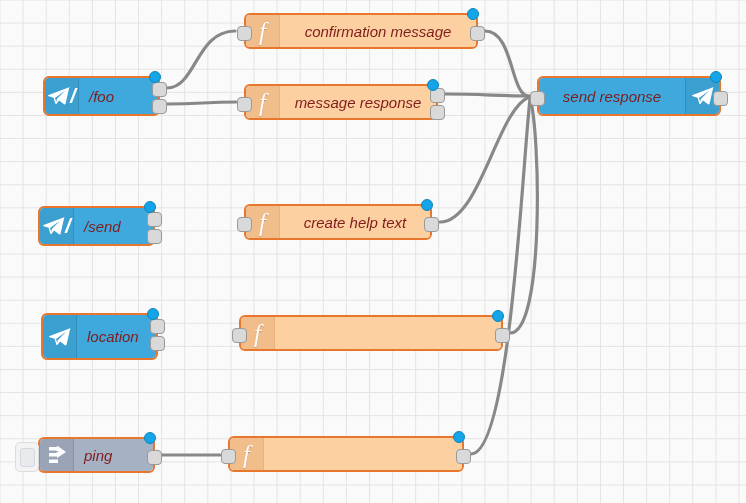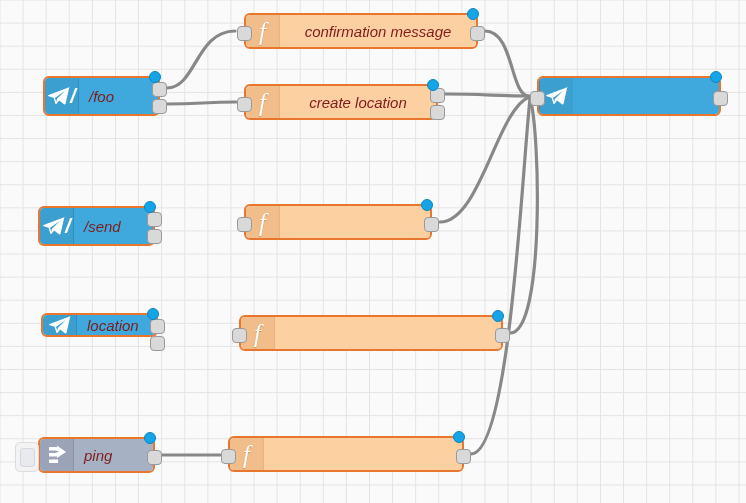--- a/index.html
+++ b/index.html
@@ -175,29 +175,30 @@
         </div>
         <div class="port out" style="top: 4px;"></div>
         <div class="port out" style="top: 21px;"></div>
         <div class="status-dot"></div>
       </div>
       <div class="node fn" style="left: 244px; top: 84px; width: 194px; height: 36px;">
         <div class="node-body">
           <div class="icon-band">
             <span style="color: rgb(255, 255, 255); font-size: 25px; font-style: italic; font-family: &quot;Liberation Serif&quot;, serif; line-height: 1; text-shadow: rgba(120, 70, 20, 0.35) 0px 1px 1px;">f</span>
           </div>
-          <div class="node-label">create location</div>
+          <div class="node-label">message response</div>
         </div>
         <div class="port in" style="top: 10.5px;"></div>
         <div class="port out" style="top: 2px;"></div>
         <div class="port out" style="top: 19px;"></div>
         <div class="status-dot"></div>
       </div>
       <div class="node telegram-out" style="left: 537px; top: 76px; width: 184px; height: 40px;">
         <div class="node-body">
+          <div class="node-label">send response</div>
           <div class="icon-band">
             <span style="display: flex;">
               <svg width="24" height="20" viewBox="0 0 24 20" class="svg-icon">
                 <path d="M22.2 1.2 L1.6 9.0 C0.9 9.25 0.95 10.1 1.7 10.3 L6.6 11.7 L8.3 17.4 C8.5 18.1 9.2 18.2 9.6 17.7 L12.1 14.6 L17.0 18.3 C17.6 18.75 18.4 18.4 18.55 17.65 L22.0 2.5 C22.2 1.6 22.9 0.95 22.2 1.2 Z M8.0 12.0 L18.4 4.6 L9.8 12.9 L9.3 16.0 Z" fill="#ffffff"></path>
               </svg>
             </span>
           </div>
         </div>
         <div class="port in" style="top: 12.5px;"></div>
         <div class="port out" style="top: 12.5px;"></div>
@@ -217,26 +218,27 @@
         </div>
         <div class="port out" style="top: 4px;"></div>
         <div class="port out" style="top: 21px;"></div>
         <div class="status-dot"></div>
       </div>
       <div class="node fn" style="left: 244px; top: 204px; width: 188px; height: 36px;">
         <div class="node-body">
           <div class="icon-band">
             <span style="color: rgb(255, 255, 255); font-size: 25px; font-style: italic; font-family: &quot;Liberation Serif&quot;, serif; line-height: 1; text-shadow: rgba(120, 70, 20, 0.35) 0px 1px 1px;">f</span>
           </div>
-        </div>
-        <div class="port in" style="top: 10.5px;"></div>
-        <div class="port out" style="top: 10.5px;"></div>
-        <div class="status-dot"></div>
-      </div>
-      <div class="node telegram" style="left: 41px; top: 313px; width: 117px; height: 24px;">
+          <div class="node-label">create help text</div>
+        </div>
+        <div class="port in" style="top: 10.5px;"></div>
+        <div class="port out" style="top: 10.5px;"></div>
+        <div class="status-dot"></div>
+      </div>
+      <div class="node telegram" style="left: 41px; top: 313px; width: 117px; height: 47px;">
         <div class="node-body">
           <div class="icon-band">
             <span style="display: flex;">
               <svg width="24" height="20" viewBox="0 0 24 20" class="svg-icon">
                 <path d="M22.2 1.2 L1.6 9.0 C0.9 9.25 0.95 10.1 1.7 10.3 L6.6 11.7 L8.3 17.4 C8.5 18.1 9.2 18.2 9.6 17.7 L12.1 14.6 L17.0 18.3 C17.6 18.75 18.4 18.4 18.55 17.65 L22.0 2.5 C22.2 1.6 22.9 0.95 22.2 1.2 Z M8.0 12.0 L18.4 4.6 L9.8 12.9 L9.3 16.0 Z" fill="#ffffff"></path>
               </svg>
             </span>
           </div>
           <div class="node-label">location</div>
         </div>

